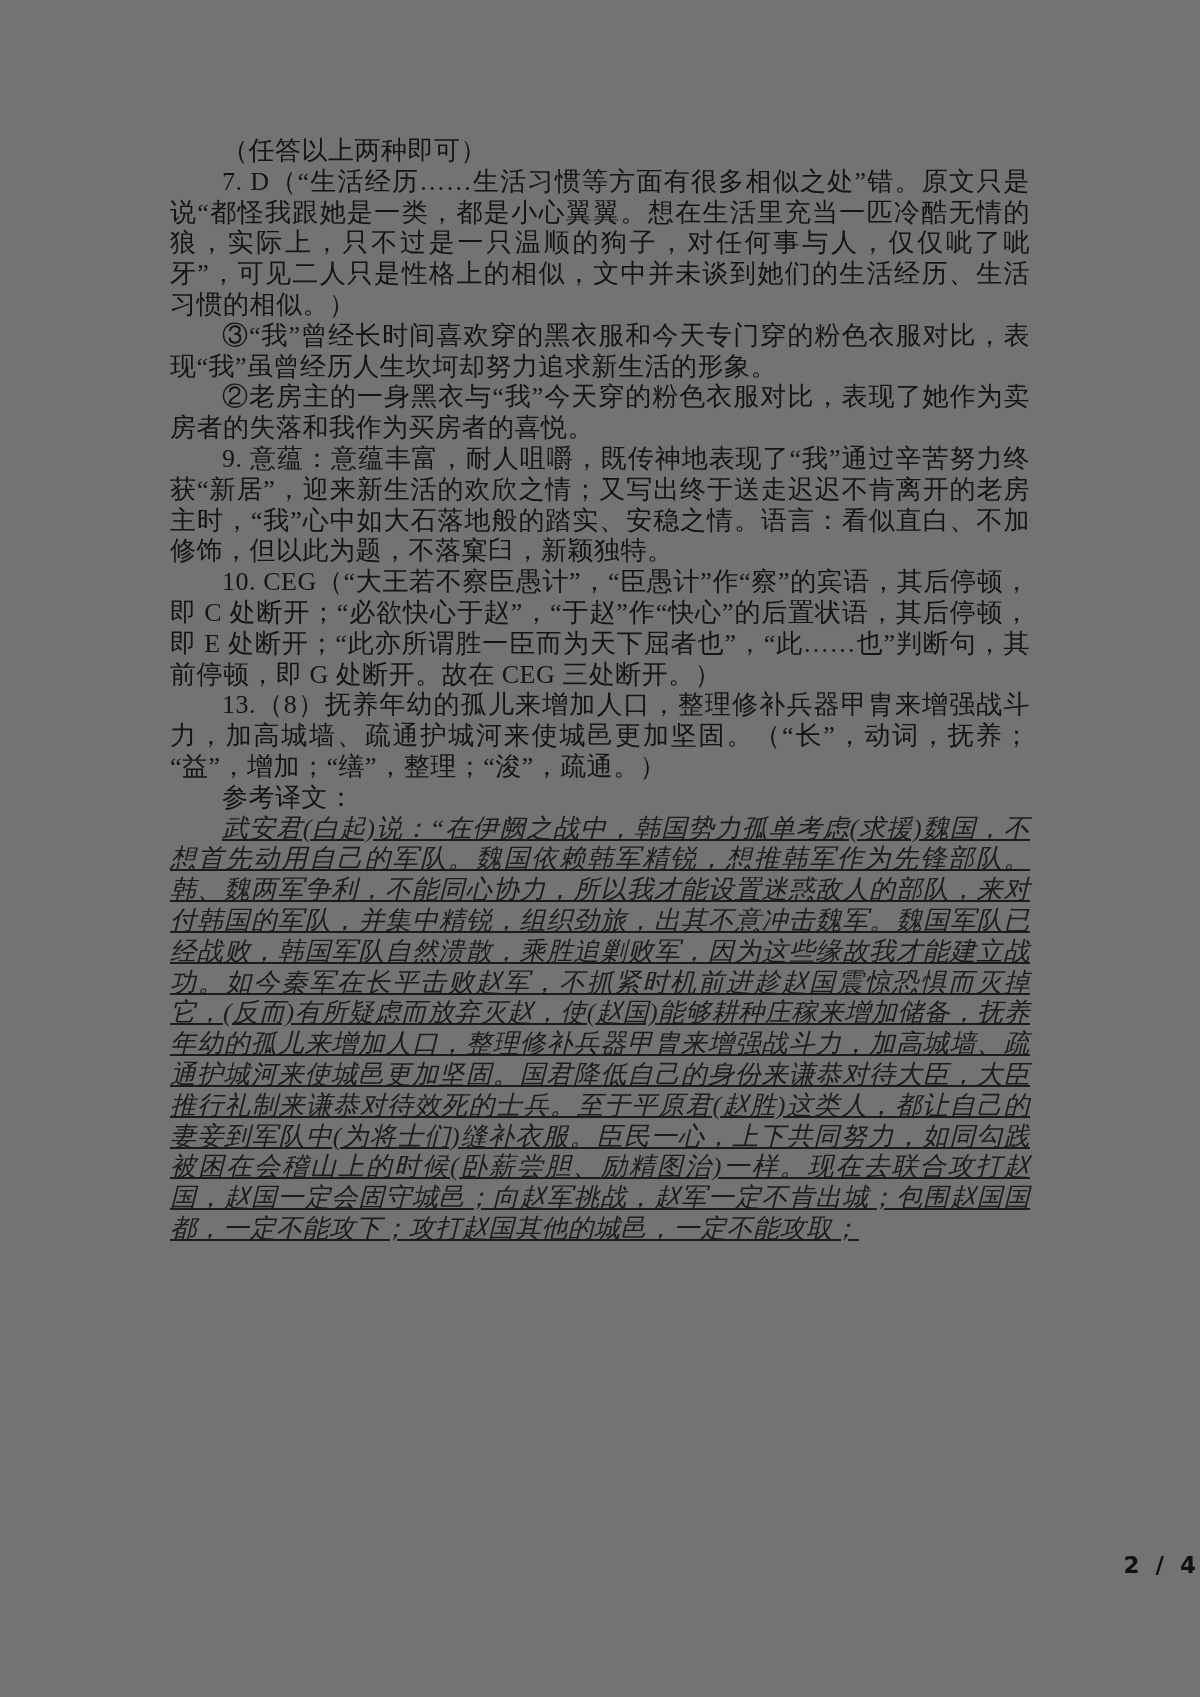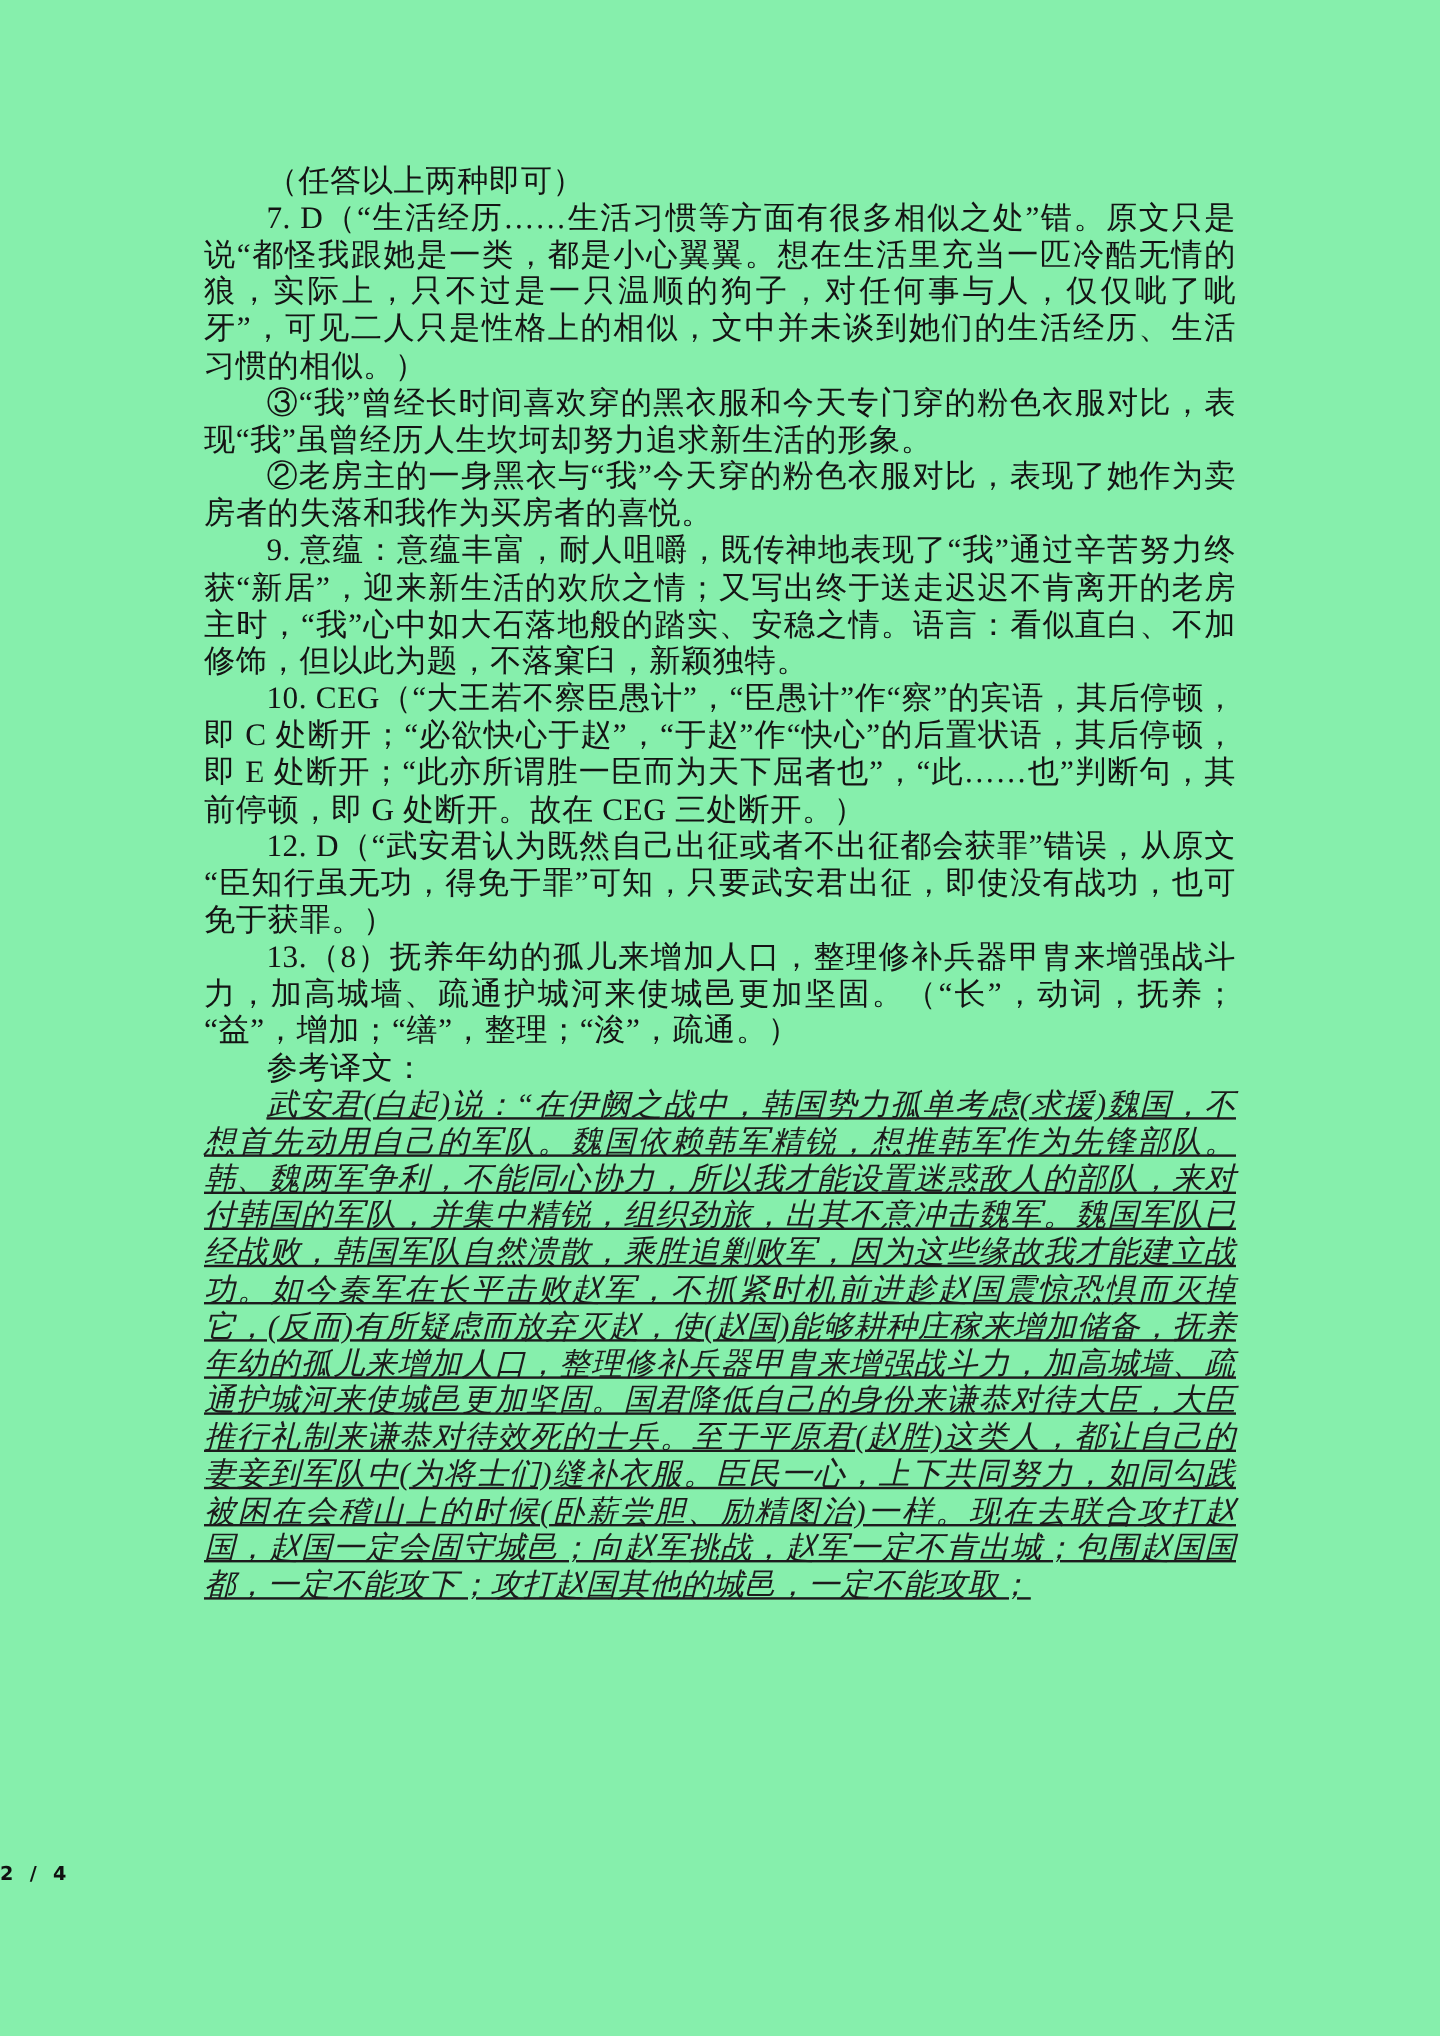--- a/index.html
+++ b/index.html
@@ -4,21 +4,21 @@
 <style>
   html, body {
     margin: 0;
     padding: 0;
     background: #ffffff;
   }
   .page {
     position: relative;
     width: 1200px;
     height: 1697px;
-    background: #86efac;
+    background: #737373;
     color: #141414;
     font-family: "Liberation Serif", serif;
     overflow: hidden;
   }
   .content {
     position: absolute;
     left: 170px;
     top: 136px;
     width: 860px;
     font-size: 26px;
@@ -36,38 +36,37 @@
     font-style: italic;
     font-weight: 400;
     color: #1c1c1c;
     text-decoration: underline;
   }
   .footer {
     position: absolute;
     left: 0;
     top: 1552px;
     width: 100%;
-    text-align: left;
+    text-align: right;
     font-family: "DejaVu Sans", sans-serif;
     font-weight: bold;
-    font-size: 16px;
+    font-size: 23px;
     letter-spacing: 4px;
     color: #111;
   }
 </style>
 </head>
 <body>
 
 <div class="page">
   <div class="content">
     <p class="para">（任答以上两种即可）</p>
     <p class="para">7. D（“生活经历……生活习惯等方面有很多相似之处”错。原文只是说“都怪我跟她是一类，都是小心翼翼。想在生活里充当一匹冷酷无情的狼，实际上，只不过是一只温顺的狗子，对任何事与人，仅仅呲了呲牙”，可见二人只是性格上的相似，文中并未谈到她们的生活经历、生活习惯的相似。）</p>
     <p class="para">③“我”曾经长时间喜欢穿的黑衣服和今天专门穿的粉色衣服对比，表现“我”虽曾经历人生坎坷却努力追求新生活的形象。</p>
     <p class="para">②老房主的一身黑衣与“我”今天穿的粉色衣服对比，表现了她作为卖房者的失落和我作为买房者的喜悦。</p>
     <p class="para">9. 意蕴：意蕴丰富，耐人咀嚼，既传神地表现了“我”通过辛苦努力终获“新居”，迎来新生活的欢欣之情；又写出终于送走迟迟不肯离开的老房主时，“我”心中如大石落地般的踏实、安稳之情。语言：看似直白、不加修饰，但以此为题，不落窠臼，新颖独特。</p>
     <p class="para">10. CEG（“大王若不察臣愚计”，“臣愚计”作“察”的宾语，其后停顿，即 C 处断开；“必欲快心于赵”，“于赵”作“快心”的后置状语，其后停顿，即 E 处断开；“此亦所谓胜一臣而为天下屈者也”，“此……也”判断句，其前停顿，即 G 处断开。故在 CEG 三处断开。）</p>
-    <p class="para">12. D（“武安君认为既然自己出征或者不出征都会获罪”错误，从原文“臣知行虽无功，得免于罪”可知，只要武安君出征，即使没有战功，也可免于获罪。）</p>
     <p class="para">13.（8）抚养年幼的孤儿来增加人口，整理修补兵器甲胄来增强战斗力，加高城墙、疏通护城河来使城邑更加坚固。（“长”，动词，抚养；“益”，增加；“缮”，整理；“浚”，疏通。）</p>
     <p class="para">参考译文：</p>
     <p class="para kai">武安君(白起)说：“在伊阙之战中，韩国势力孤单考虑(求援)魏国，不想首先动用自己的军队。魏国依赖韩军精锐，想推韩军作为先锋部队。韩、魏两军争利，不能同心协力，所以我才能设置迷惑敌人的部队，来对付韩国的军队，并集中精锐，组织劲旅，出其不意冲击魏军。魏国军队已经战败，韩国军队自然溃散，乘胜追剿败军，因为这些缘故我才能建立战功。如今秦军在长平击败赵军，不抓紧时机前进趁赵国震惊恐惧而灭掉它，(反而)有所疑虑而放弃灭赵，使(赵国)能够耕种庄稼来增加储备，抚养年幼的孤儿来增加人口，整理修补兵器甲胄来增强战斗力，加高城墙、疏通护城河来使城邑更加坚固。国君降低自己的身份来谦恭对待大臣，大臣推行礼制来谦恭对待效死的士兵。至于平原君(赵胜)这类人，都让自己的妻妾到军队中(为将士们)缝补衣服。臣民一心，上下共同努力，如同勾践被困在会稽山上的时候(卧薪尝胆、励精图治)一样。现在去联合攻打赵国，赵国一定会固守城邑；向赵军挑战，赵军一定不肯出城；包围赵国国都，一定不能攻下；攻打赵国其他的城邑，一定不能攻取；</p>
   </div>
   <div class="footer">2 / 4</div>
 </div>
 
 </body></html>

